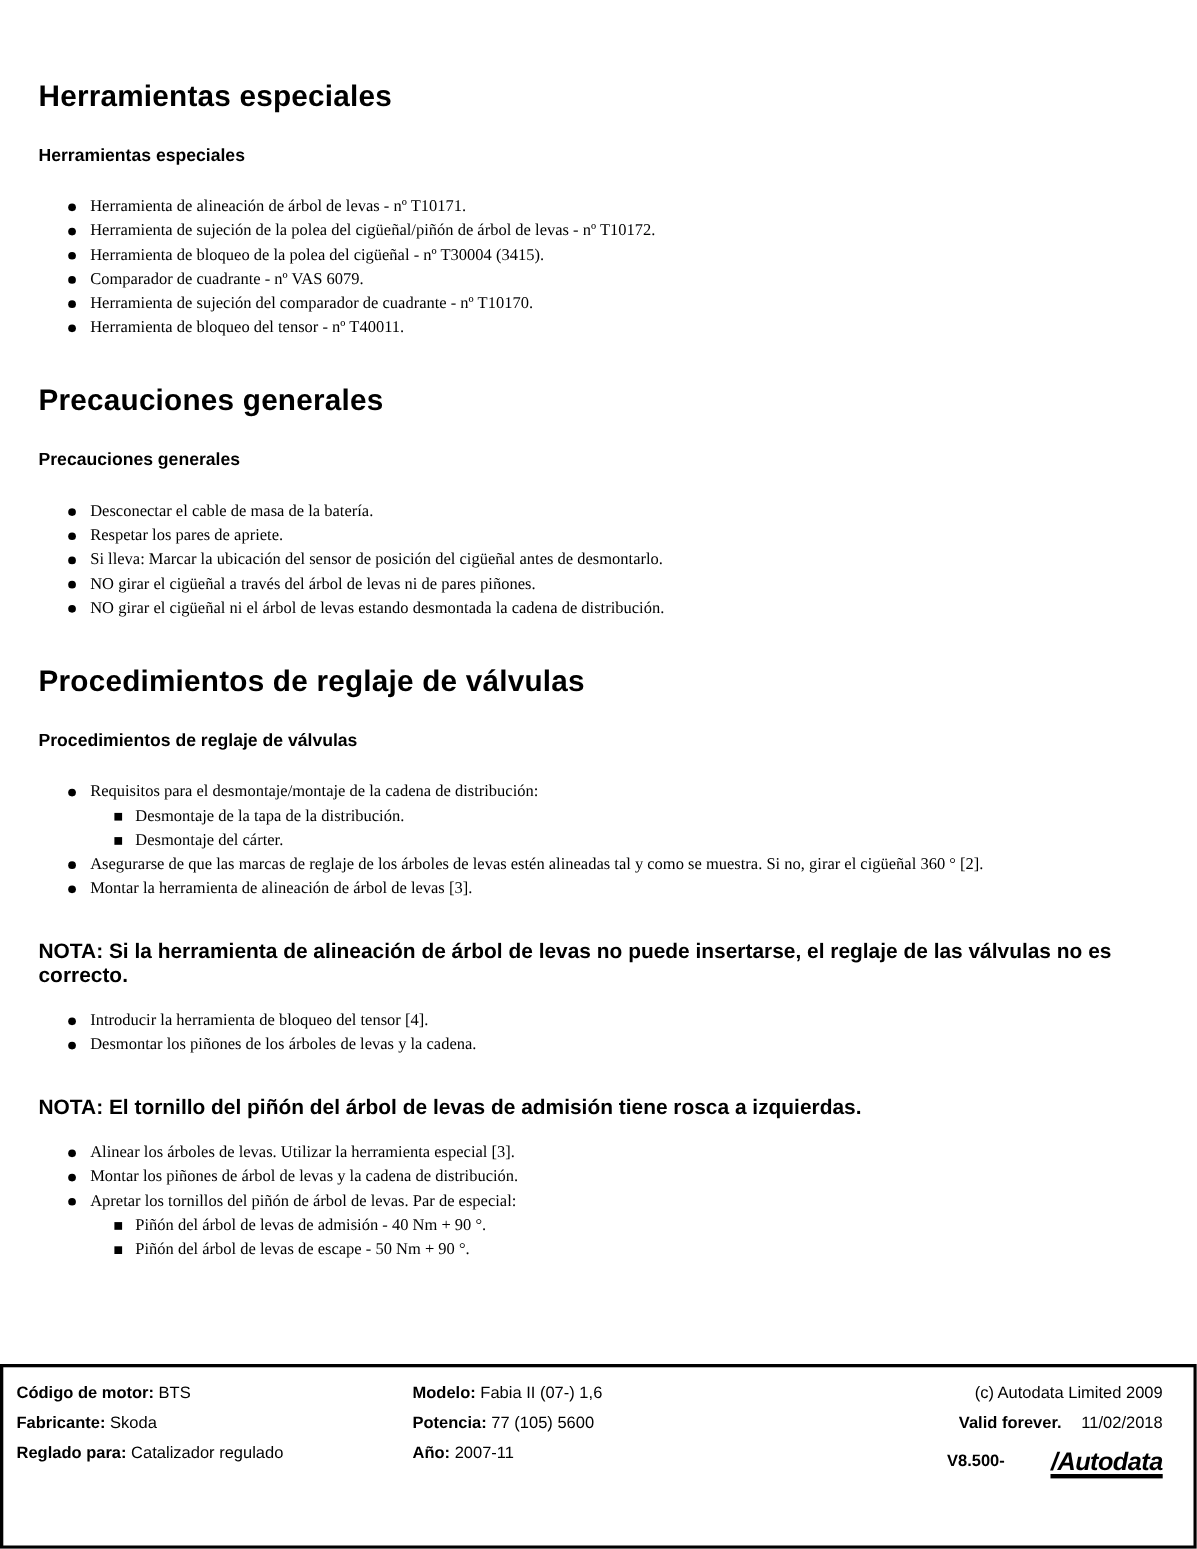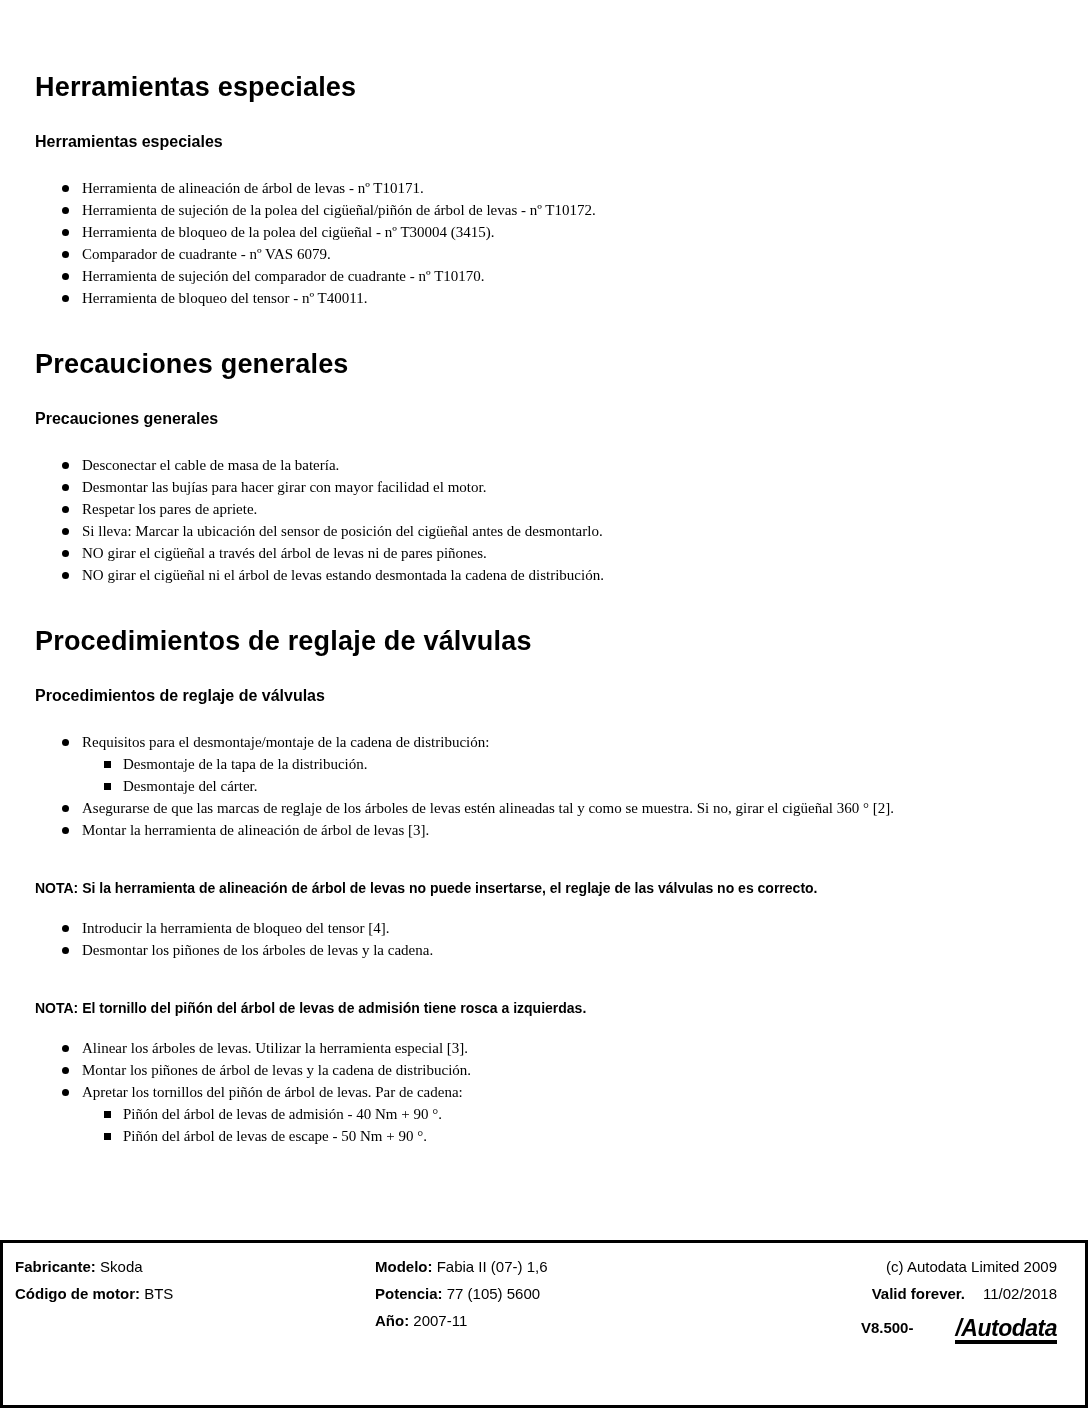--- a/index.html
+++ b/index.html
@@ -54,21 +54,21 @@
   #doc ul.bullets li.l2::before {
     content: "";
     position: absolute;
     left: 69px;
     top: 8px;
     width: 7px;
     height: 7px;
     background: #000;
   }
   #doc p.note {
-    font-size: 14px;
+    font-size: 19px;
     line-height: 22px;
     font-weight: bold;
     margin: 36px 0 0 0;
   }
   .footer {
     position: absolute;
     left: 0;
     right: 0;
     top: 1240px;
     bottom: 0;
@@ -108,21 +108,20 @@
       <li class="l1">Herramienta de sujeción de la polea del cigüeñal/piñón de árbol de levas - nº T10172.</li>
       <li class="l1">Herramienta de bloqueo de la polea del cigüeñal - nº T30004 (3415).</li>
       <li class="l1">Comparador de cuadrante - nº VAS 6079.</li>
       <li class="l1">Herramienta de sujeción del comparador de cuadrante - nº T10170.</li>
       <li class="l1">Herramienta de bloqueo del tensor - nº T40011.</li>
     </ul>
     <h1>Precauciones generales</h1>
     <h2>Precauciones generales</h2>
     <ul class="bullets">
       <li class="l1">Desconectar el cable de masa de la batería.</li>
-      <li class="l1">Desmontar las bujías para hacer girar con mayor facilidad el motor.</li>
       <li class="l1">Respetar los pares de apriete.</li>
       <li class="l1">Si lleva: Marcar la ubicación del sensor de posición del cigüeñal antes de desmontarlo.</li>
       <li class="l1">NO girar el cigüeñal a través del árbol de levas ni de pares piñones.</li>
       <li class="l1">NO girar el cigüeñal ni el árbol de levas estando desmontada la cadena de distribución.</li>
     </ul>
     <h1>Procedimientos de reglaje de válvulas</h1>
     <h2>Procedimientos de reglaje de válvulas</h2>
     <ul class="bullets">
       <li class="l1">Requisitos para el desmontaje/montaje de la cadena de distribución:</li>
       <li class="l2">Desmontaje de la tapa de la distribución.</li>
@@ -132,35 +131,39 @@
     </ul>
     <p class="note">NOTA: Si la herramienta de alineación de árbol de levas no puede insertarse, el reglaje de las válvulas no es correcto.</p>
     <ul class="bullets">
       <li class="l1">Introducir la herramienta de bloqueo del tensor [4].</li>
       <li class="l1">Desmontar los piñones de los árboles de levas y la cadena.</li>
     </ul>
     <p class="note">NOTA: El tornillo del piñón del árbol de levas de admisión tiene rosca a izquierdas.</p>
     <ul class="bullets">
       <li class="l1">Alinear los árboles de levas. Utilizar la herramienta especial [3].</li>
       <li class="l1">Montar los piñones de árbol de levas y la cadena de distribución.</li>
-      <li class="l1">Apretar los tornillos del piñón de árbol de levas. Par de cadena:</li>
+      <li class="l1">Apretar los tornillos del piñón de árbol de levas. Par de especial:</li>
       <li class="l2">Piñón del árbol de levas de admisión - 40 Nm + 90 °.</li>
       <li class="l2">Piñón del árbol de levas de escape - 50 Nm + 90 °.</li>
     </ul>
   </div>
 
 <div class="footer">
   <div class="fcol fcol-left">
     <div>
+      <span class="flabel">Código de motor:</span>
+      <span>BTS</span>
+    </div>
+    <div>
       <span class="flabel">Fabricante:</span>
       <span>Skoda</span>
     </div>
     <div>
-      <span class="flabel">Código de motor:</span>
-      <span>BTS</span>
+      <span class="flabel">Reglado para:</span>
+      <span>Catalizador regulado</span>
     </div>
   </div>
 
   <div class="fcol fcol-mid">
     <div>
       <span class="flabel">Modelo:</span>
       <span>Fabia II (07-) 1,6</span>
     </div>
     <div>
       <span class="flabel">Potencia:</span>

